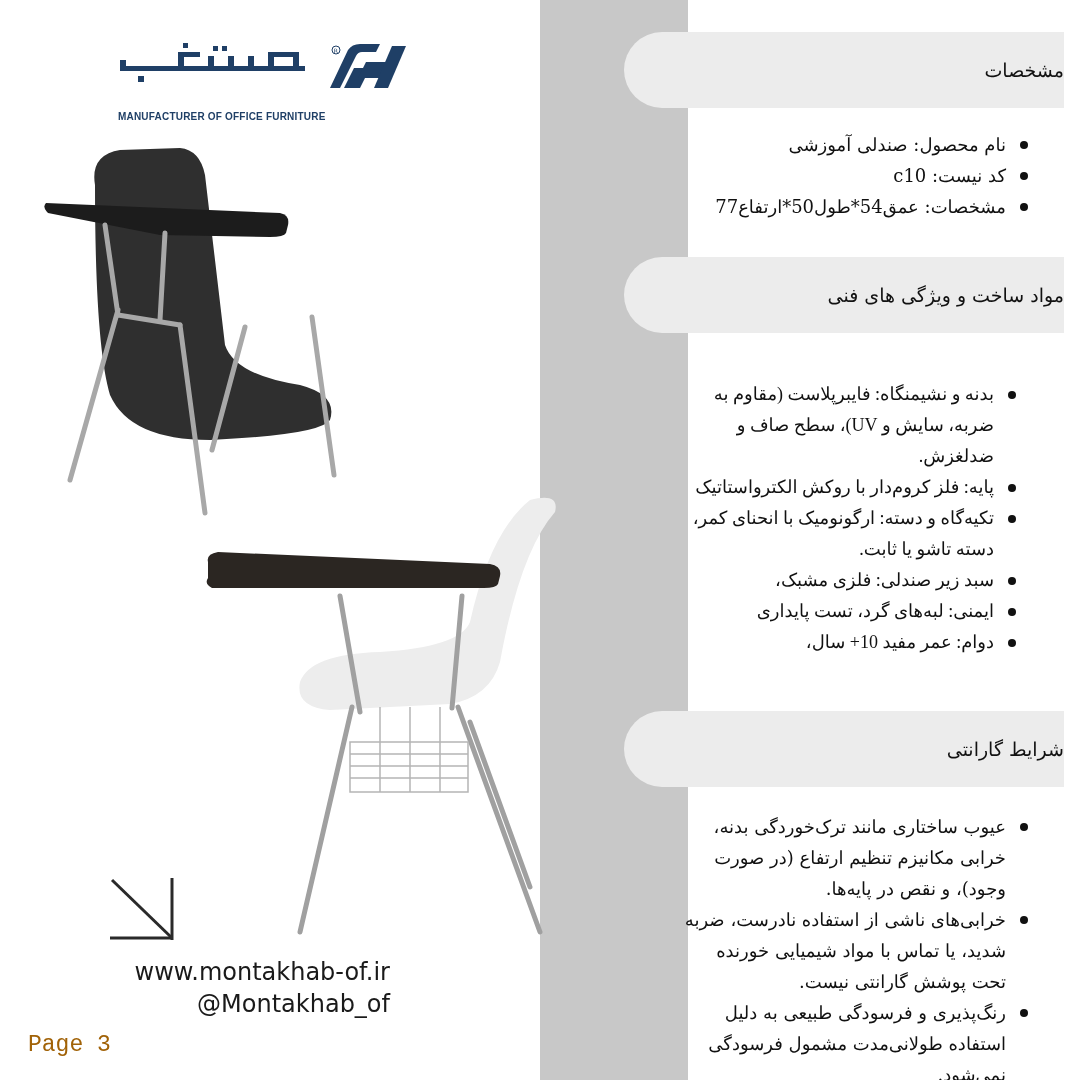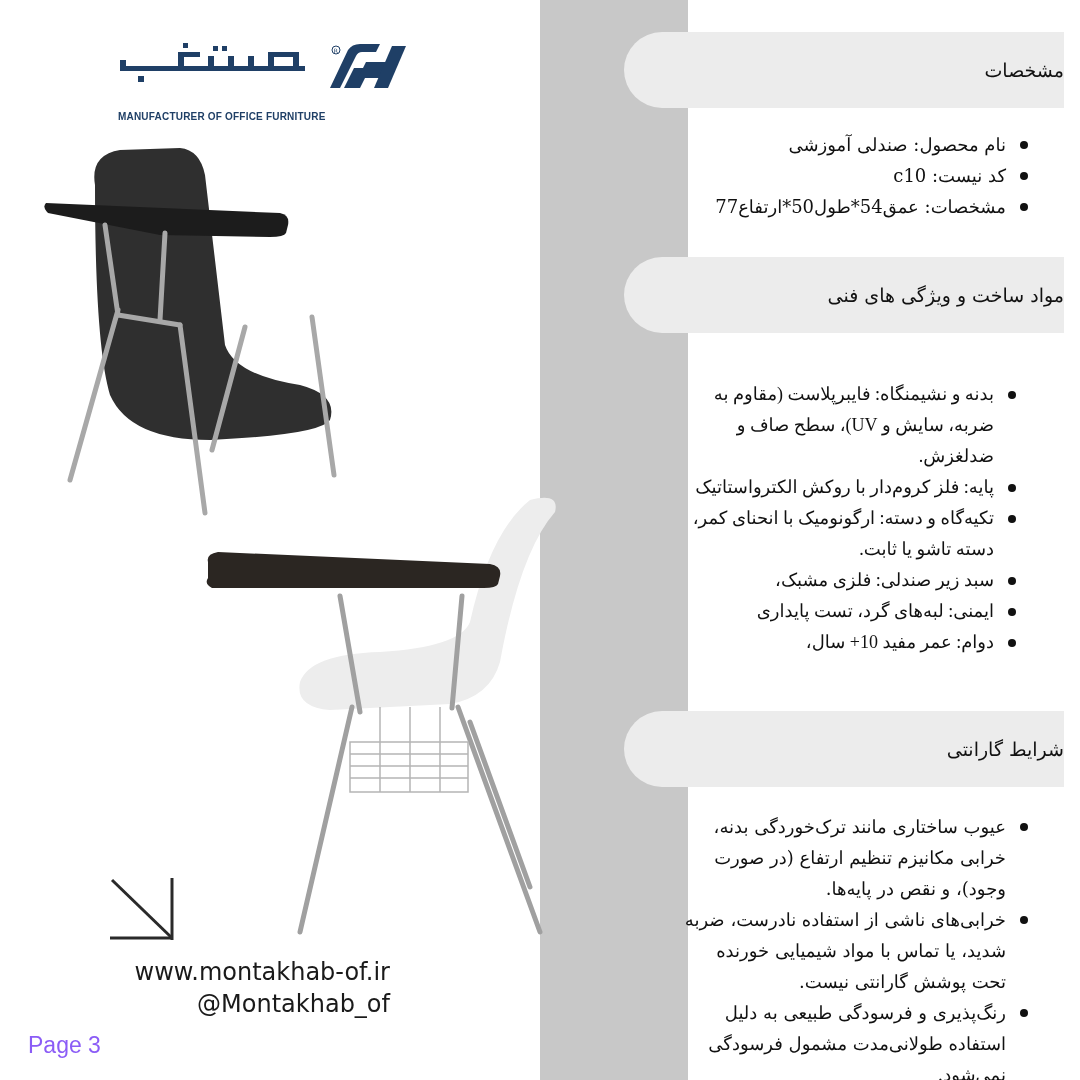--- a/index.html
+++ b/index.html
@@ -11,21 +11,21 @@
   .chair { position:absolute; }
   .section-header { position:absolute; left:624px; width:440px; height:76px; background:#ececec; border-radius:38px 0 0 38px; direction:rtl; }
   .section-header span { position:absolute; right:0; top:50%; transform:translateY(-50%); font-size:19px; color:#111; white-space:nowrap; }
   ul.bullets { position:absolute; margin:12px; padding:0; list-style:none; direction:rtl; text-align:right; }
   ul.bullets li { position:relative; padding-right:26px; font-size:18px; line-height:31px; color:#111; }
   ul.bullets li::before { content:""; position:absolute; right:4px; top:12px; width:8px; height:8px; border-radius:50%; background:#111; }
   .swatches { display:inline-flex; gap:6px; vertical-align:middle; direction:rtl; margin-right:6px; }
   .swatch { width:20px; height:20px; display:inline-block; box-sizing:border-box; }
   .arrow { position:absolute; left:108px; top:876px; width:68px; height:66px; }
   .web { position:absolute; right:690px; top:956px; font-family:"DejaVu Sans", sans-serif; font-size:24px; color:#1a1a1a; text-align:right; line-height:32px; white-space:nowrap; }
-  .page-num { position:absolute; left:28px; top:1032px; font-family:Liberation Sans, sans-serif; font-size:23px; color:#8b5cf6; }
+  .page-num { position:absolute; left:28px; top:1032px; font-family:Liberation Mono, monospace; font-size:23px; color:#a16207; }
 </style>
 </head>
 <body>
 
 <div class="gray-band"></div>
 
 <div class="logo">
   <svg width="300" height="46" viewBox="0 0 300 46">
 
     <g fill="#1f3f66">

